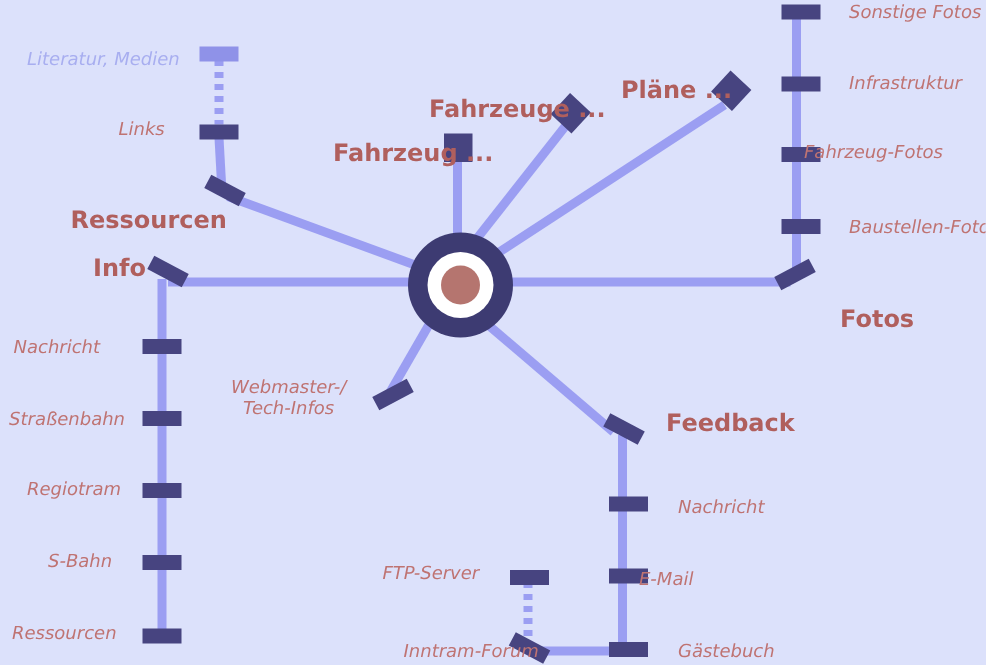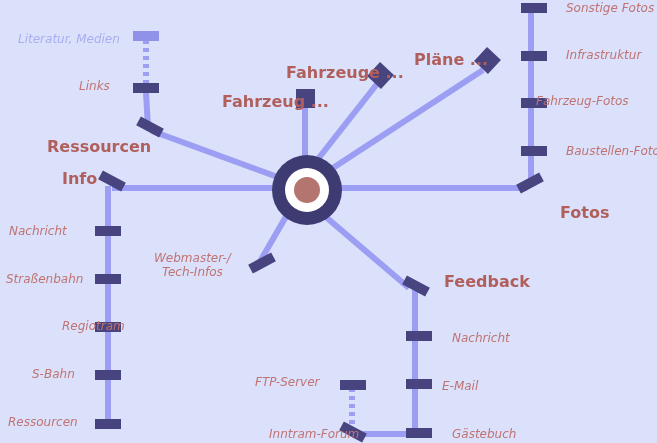--- a/index.html
+++ b/index.html
@@ -96,28 +96,28 @@
       <div class="label lbl-section" style="left: 62px; top: 170px;">Info</div>
       <div class="label lbl-section" style="left: 222px; top: 93px;">Fahrzeug ...</div>
       <div class="label lbl-section" style="left: 286px; top: 64px;">Fahrzeuge ...</div>
       <div class="label lbl-section" style="left: 414px; top: 51px;">Pläne ...</div>
       <div class="label lbl-section" style="left: 560px; top: 204px;">Fotos</div>
       <div class="label lbl-section" style="left: 444px; top: 273px;">Feedback</div>
       <div class="label lbl-item inactive" style="left: 18px; top: 33px;">Literatur, Medien</div>
       <div class="label lbl-item" style="left: 79px; top: 80px;">Links</div>
       <div class="label lbl-item" style="left: 9px; top: 225px;">Nachricht</div>
       <div class="label lbl-item" style="left: 6px; top: 273px;">Straßenbahn</div>
-      <div class="label lbl-item" style="left: 18px; top: 320px; margin-left: 44px;">Regiotram</div>
+      <div class="label lbl-item" style="left: 18px; top: 320px;">Regiotram</div>
       <div class="label lbl-item" style="left: 32px; top: 368px;">S-Bahn</div>
       <div class="label lbl-item" style="left: 8px; top: 416px;">Ressourcen</div>
       <div class="label lbl-item" style="left: 154px; top: 252px; text-align: center;">Webmaster-/
 Tech-Infos</div>
       <div class="label lbl-item" style="left: 566px; top: 2px;">Sonstige Fotos</div>
       <div class="label lbl-item" style="left: 566px; top: 49px;">Infrastruktur</div>
       <div class="label lbl-item" style="left: 536px; top: 95px;">Fahrzeug-Fotos</div>
       <div class="label lbl-item" style="left: 566px; top: 145px;">Baustellen-Fotos</div>
       <div class="label lbl-item" style="left: 452px; top: 332px;">Nachricht</div>
-      <div class="label lbl-item" style="left: 442px; top: 380px;">E-Mail</div>
+      <div class="label lbl-item" style="left: 426px; top: 380px;">E-Mail</div>
       <div class="label lbl-item" style="left: 452px; top: 428px;">Gästebuch</div>
       <div class="label lbl-item" style="left: 255px; top: 376px;">FTP-Server</div>
       <div class="label lbl-item" style="left: 269px; top: 428px;">Inntram-Forum</div>
     </div>
 </div>
 
 </body></html>

